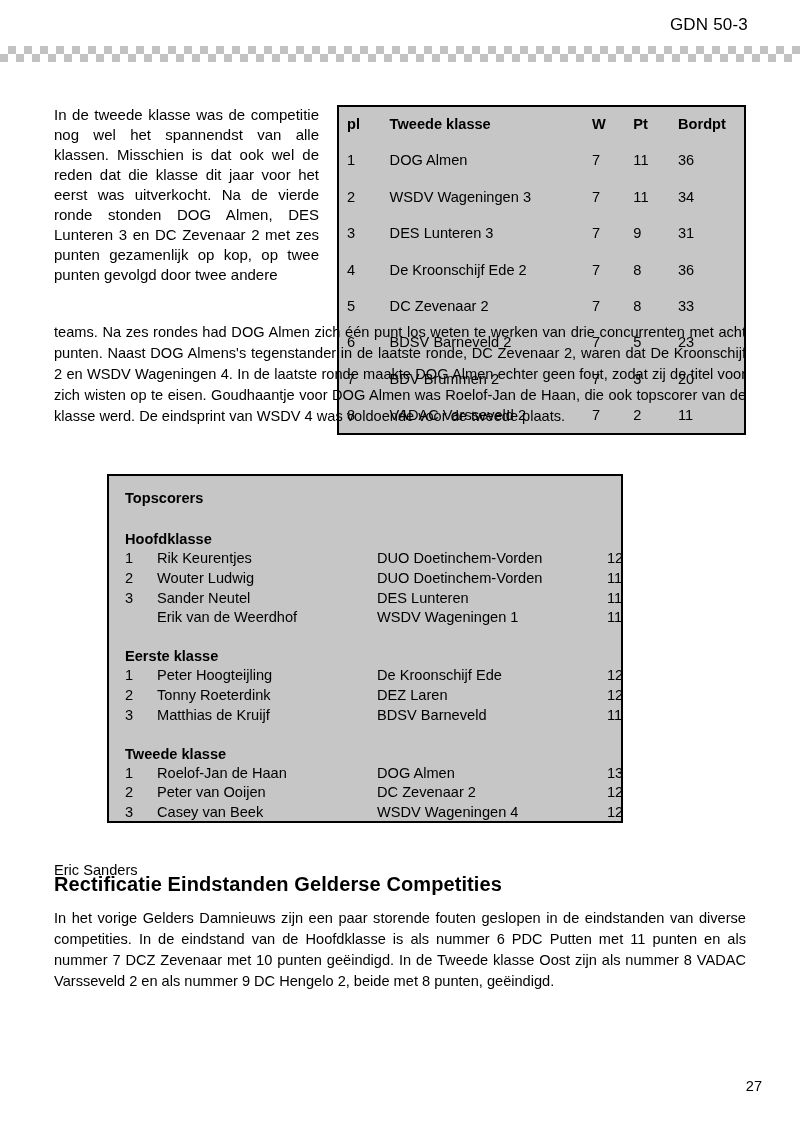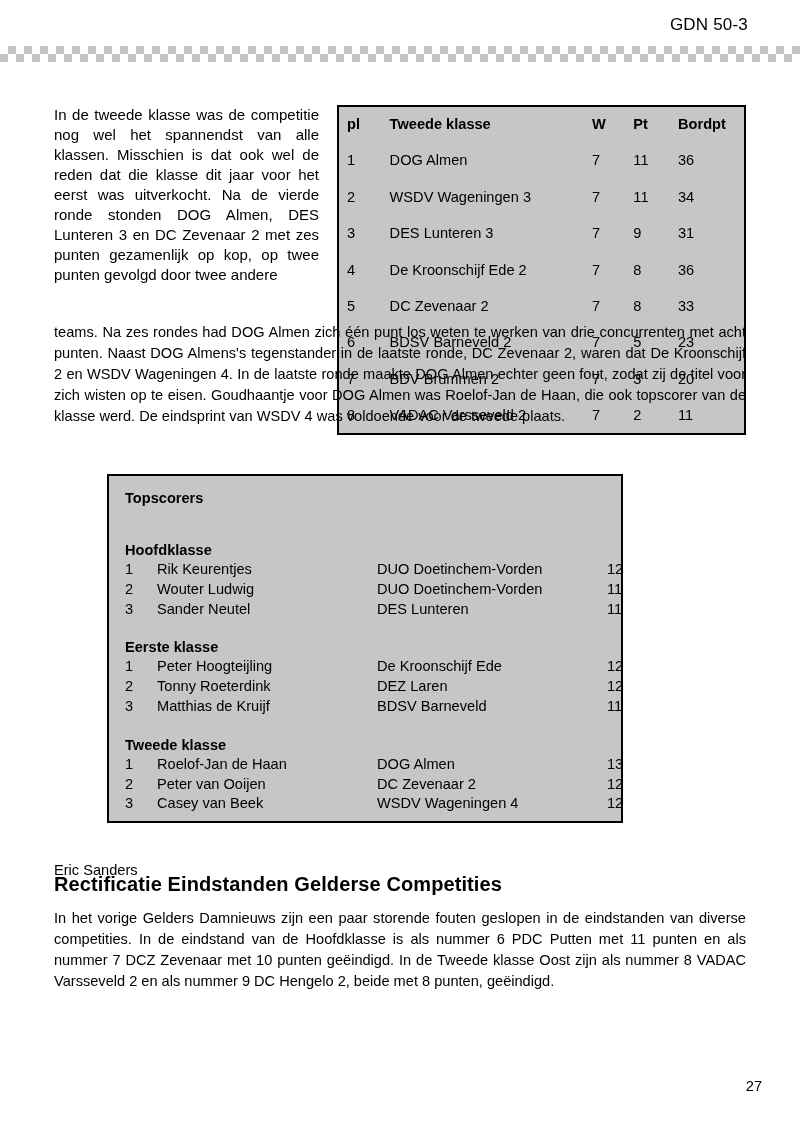--- a/index.html
+++ b/index.html
@@ -122,21 +122,21 @@
     padding: 12px 0 0 16px;
   }
   .ts-title {
     font-weight: bold;
     font-size: 14.6px;
     line-height: 20px;
   }
   .ts-group {
     margin-top: 18px;
   }
-  .ts-group.first { margin-top: 32px; }
+  .ts-group.first { margin-top: 21px; }
   .ts-group-title {
     font-weight: bold;
     line-height: 20px;
   }
   table.ts-table {
     border-collapse: collapse;
     width: 520px;
     font-size: 14.6px;
   }
   table.ts-table td {
@@ -295,20 +295,26 @@
                 <td class="ts-name">Wouter Ludwig</td>
                 <td class="ts-club">DUO Doetinchem-Vorden</td>
                 <td class="ts-score">11</td>
               </tr>
               <tr>
                 <td class="ts-rank">3</td>
                 <td class="ts-name">Sander Neutel</td>
                 <td class="ts-club">DES Lunteren</td>
                 <td class="ts-score">11</td>
               </tr>
+              <tr>
+                <td class="ts-rank"></td>
+                <td class="ts-name">Erik van de Weerdhof</td>
+                <td class="ts-club">WSDV Wageningen 1</td>
+                <td class="ts-score">11</td>
+              </tr>
             </tbody>
           </table>
         </div>
         <div class="ts-group">
           <div class="ts-group-title">Eerste klasse</div>
           <table class="ts-table">
             <tbody>
               <tr>
                 <td class="ts-rank">1</td>
                 <td class="ts-name">Peter Hoogteijling</td>

